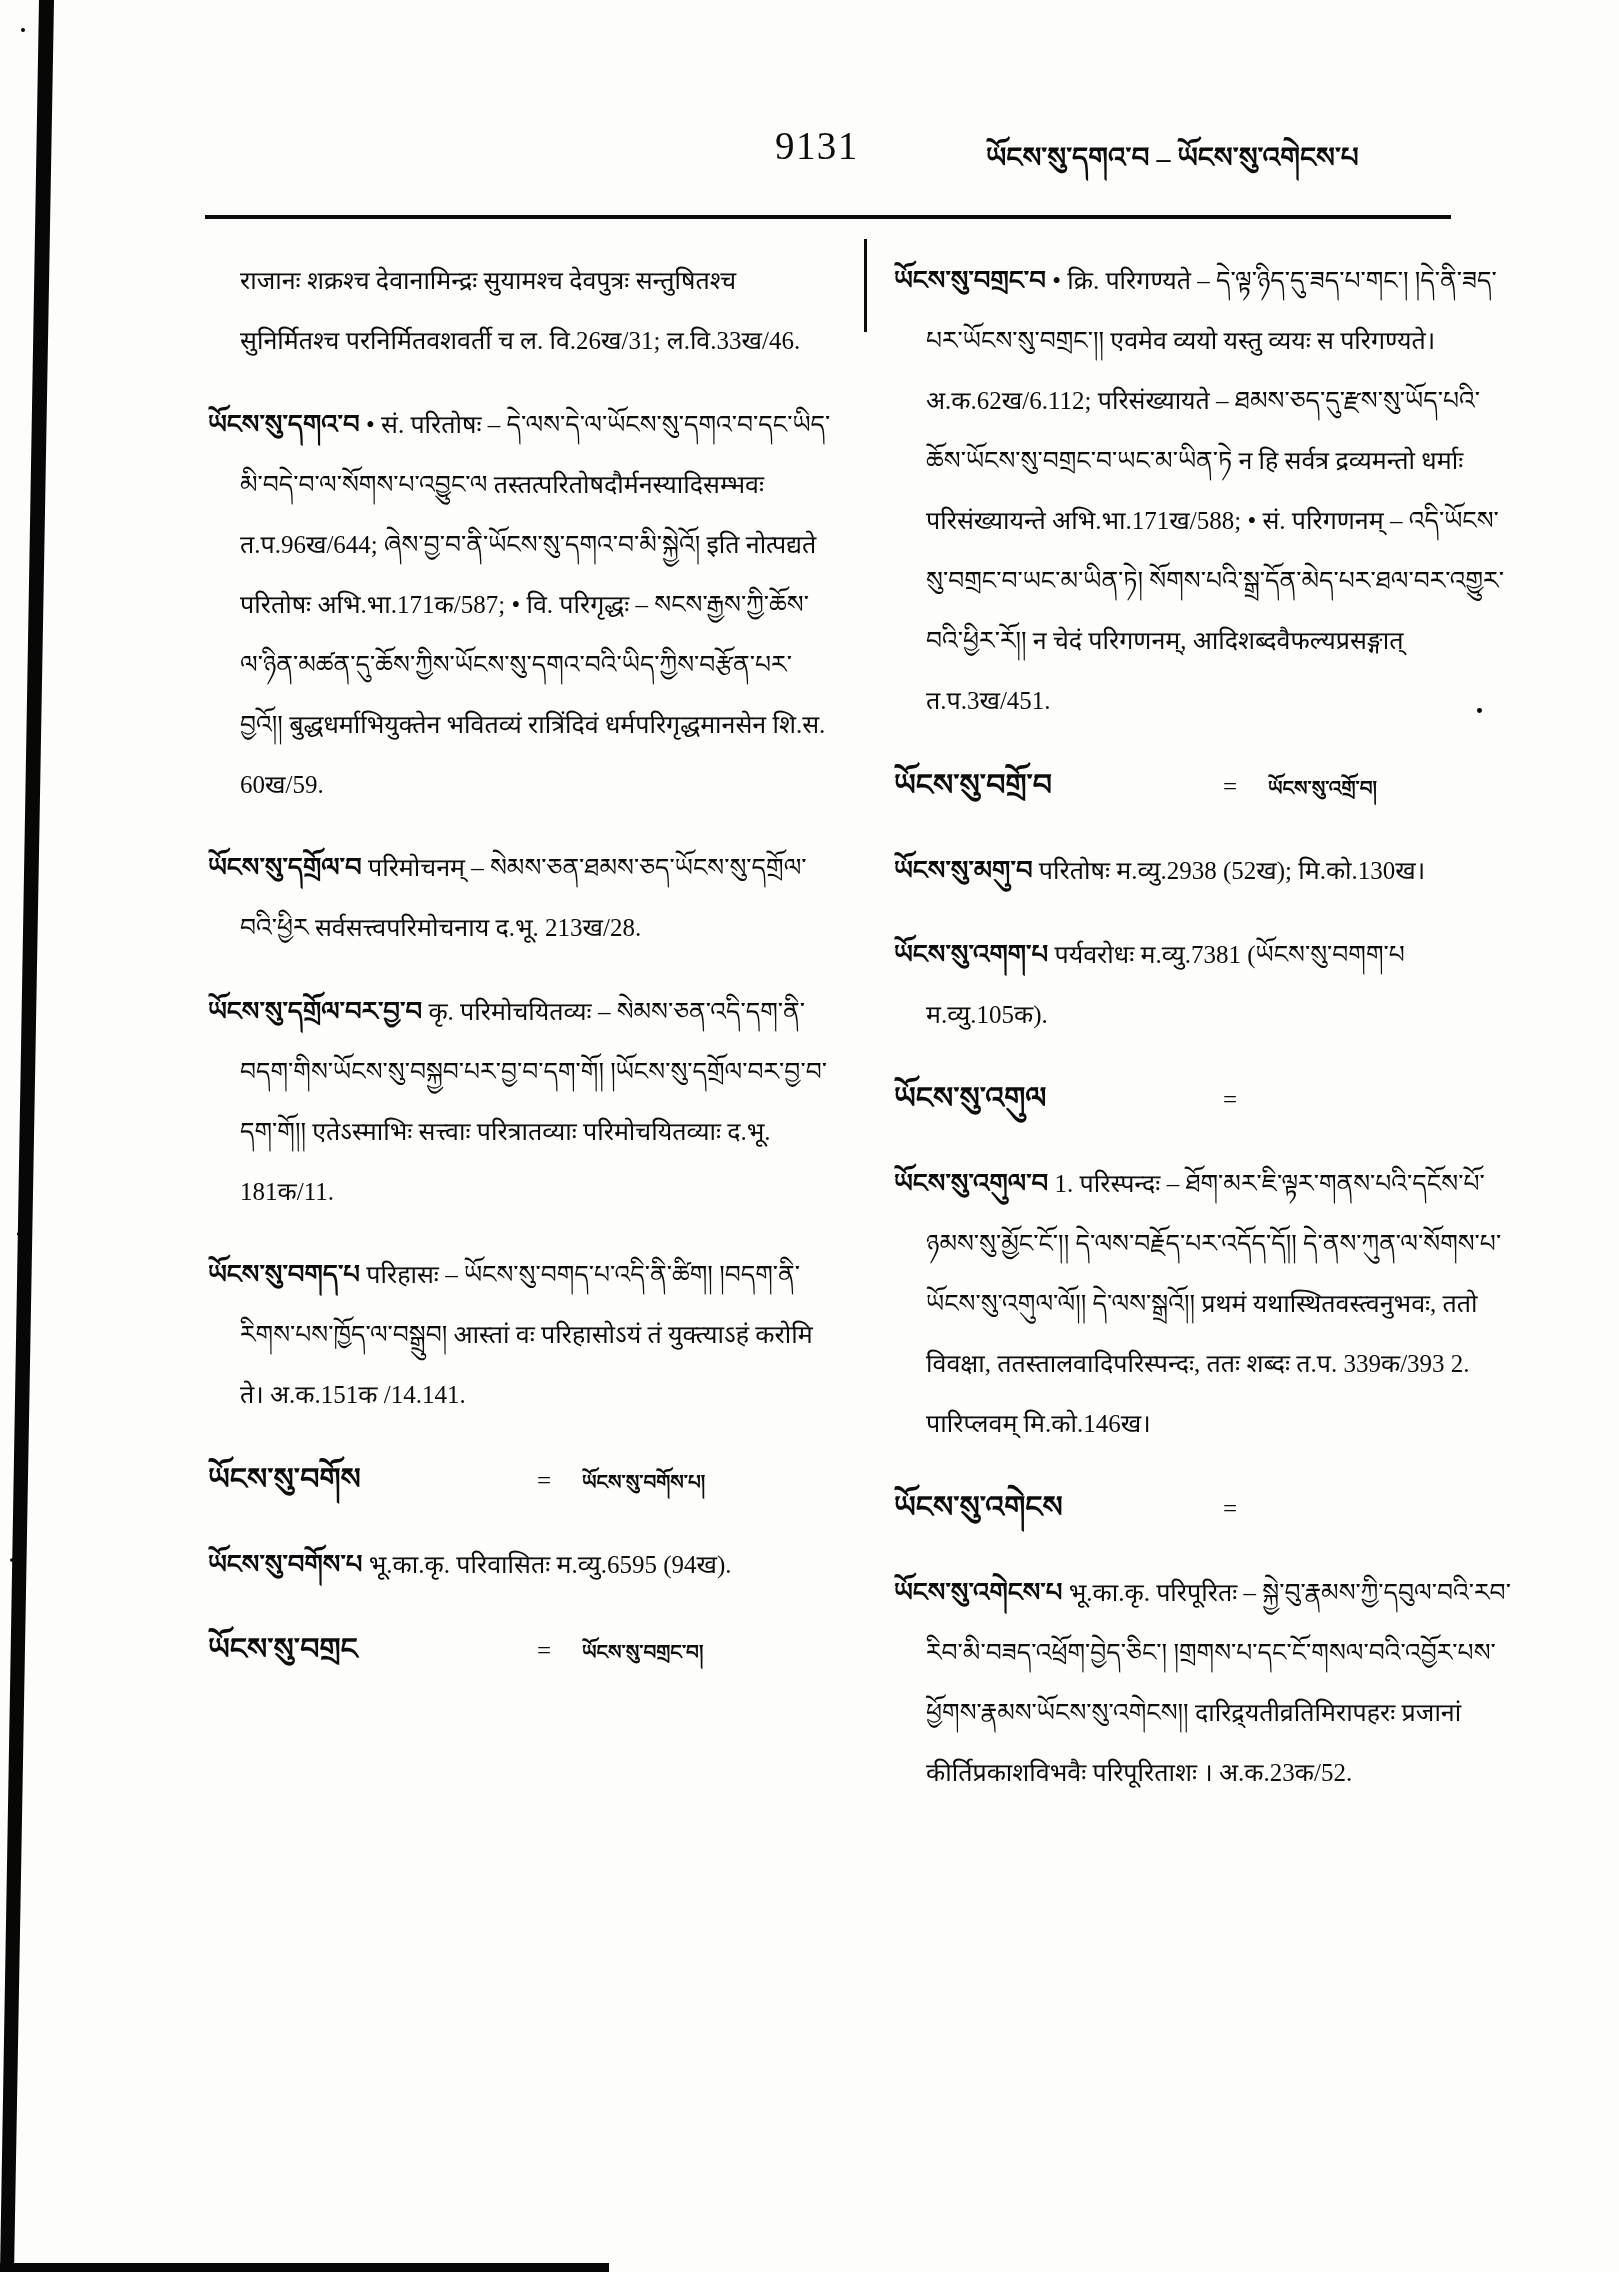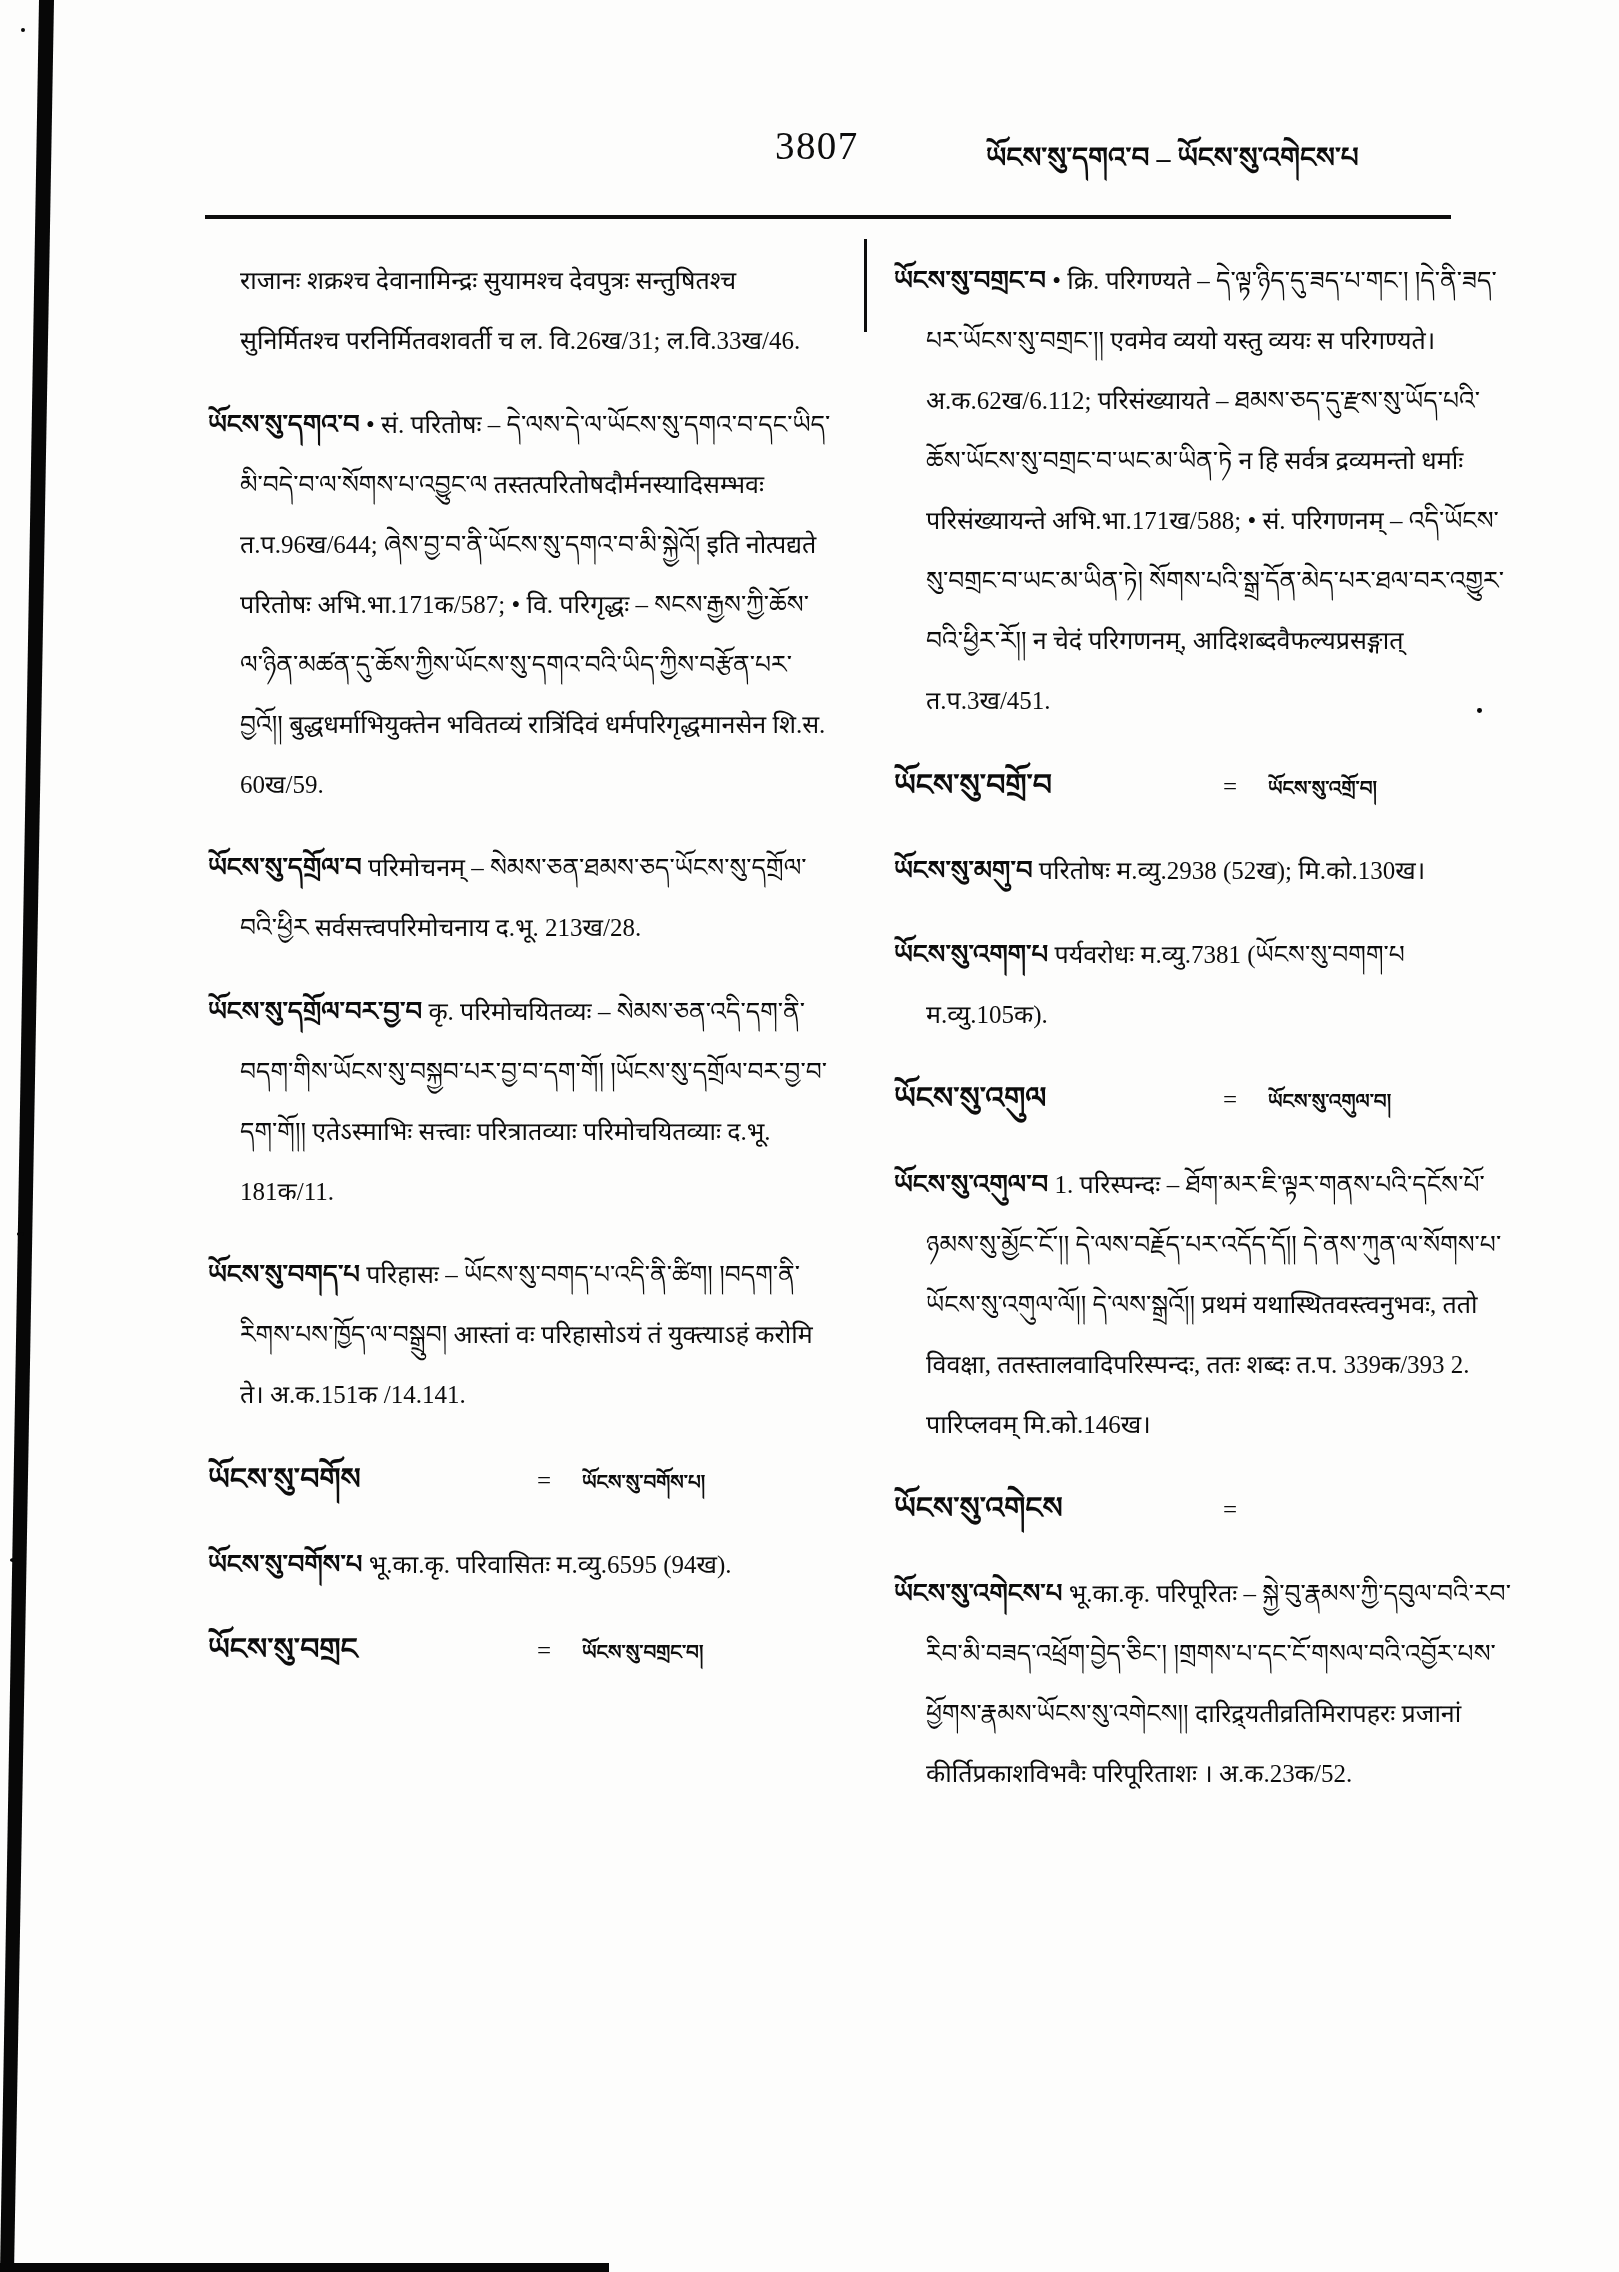--- a/index.html
+++ b/index.html
@@ -71,21 +71,21 @@
 
 <div class="page">
 
   <div class="scan-band"></div>
   <div class="scan-bottom"></div>
   <div class="speck s1"></div>
   <div class="speck s2"></div>
   <div class="speck s3"></div>
   <div class="speck s4"></div>
 
-  <div class="page-number">3807</div>
+  <div class="page-number">9131</div>
   <div class="header-range">ཡོངས་སུ་དགའ་བ – ཡོངས་སུ་འགེངས་པ</div>
   <div class="header-rule"></div>
   <div class="col-divider"></div>
 
   <div class="column left">
 
     <div class="continuation">
       <span>राजानः शक्रश्च देवानामिन्द्रः सुयामश्च देवपुत्रः सन्तुषितश्च सुनिर्मितश्च परनिर्मितवशवर्ती च ल. वि.26ख/31; ल.वि.33ख/46.</span>
     </div>
 
@@ -147,21 +147,20 @@
     </div>
 
     <div class="entry">
       <span class="hw">ཡོངས་སུ་འགག་པ</span>
       <span class="body">पर्यवरोधः म.व्यु.7381 (ཡོངས་སུ་བགག་པ म.व्यु.105क).</span>
     </div>
 
     <div class="eq-row">
       <span class="hw">ཡོངས་སུ་འགུལ</span>
       <span class="eq">=</span>
-      <span class="val">ཡོངས་སུ་འགུལ་བ།</span>
     </div>
 
     <div class="entry">
       <span class="hw">ཡོངས་སུ་འགུལ་བ</span>
       <span class="body">1. परिस्पन्दः – ཐོག་མར་ཇི་ལྟར་གནས་པའི་དངོས་པོ་ཉམས་སུ་མྱོང་ངོ་།། དེ་ལས་བརྗོད་པར་འདོད་དོ།། དེ་ནས་ཀུན་ལ་སོགས་པ་ཡོངས་སུ་འགུལ་ལོ།། དེ་ལས་སྒྲའོ།། प्रथमं यथास्थितवस्त्वनुभवः, ततो विवक्षा, ततस्तालवादिपरिस्पन्दः, ततः शब्दः त.प. 339क/393 2. पारिप्लवम् मि.को.146ख।</span>
     </div>
 
     <div class="eq-row">
       <span class="hw">ཡོངས་སུ་འགེངས</span>
       <span class="eq">=</span>

